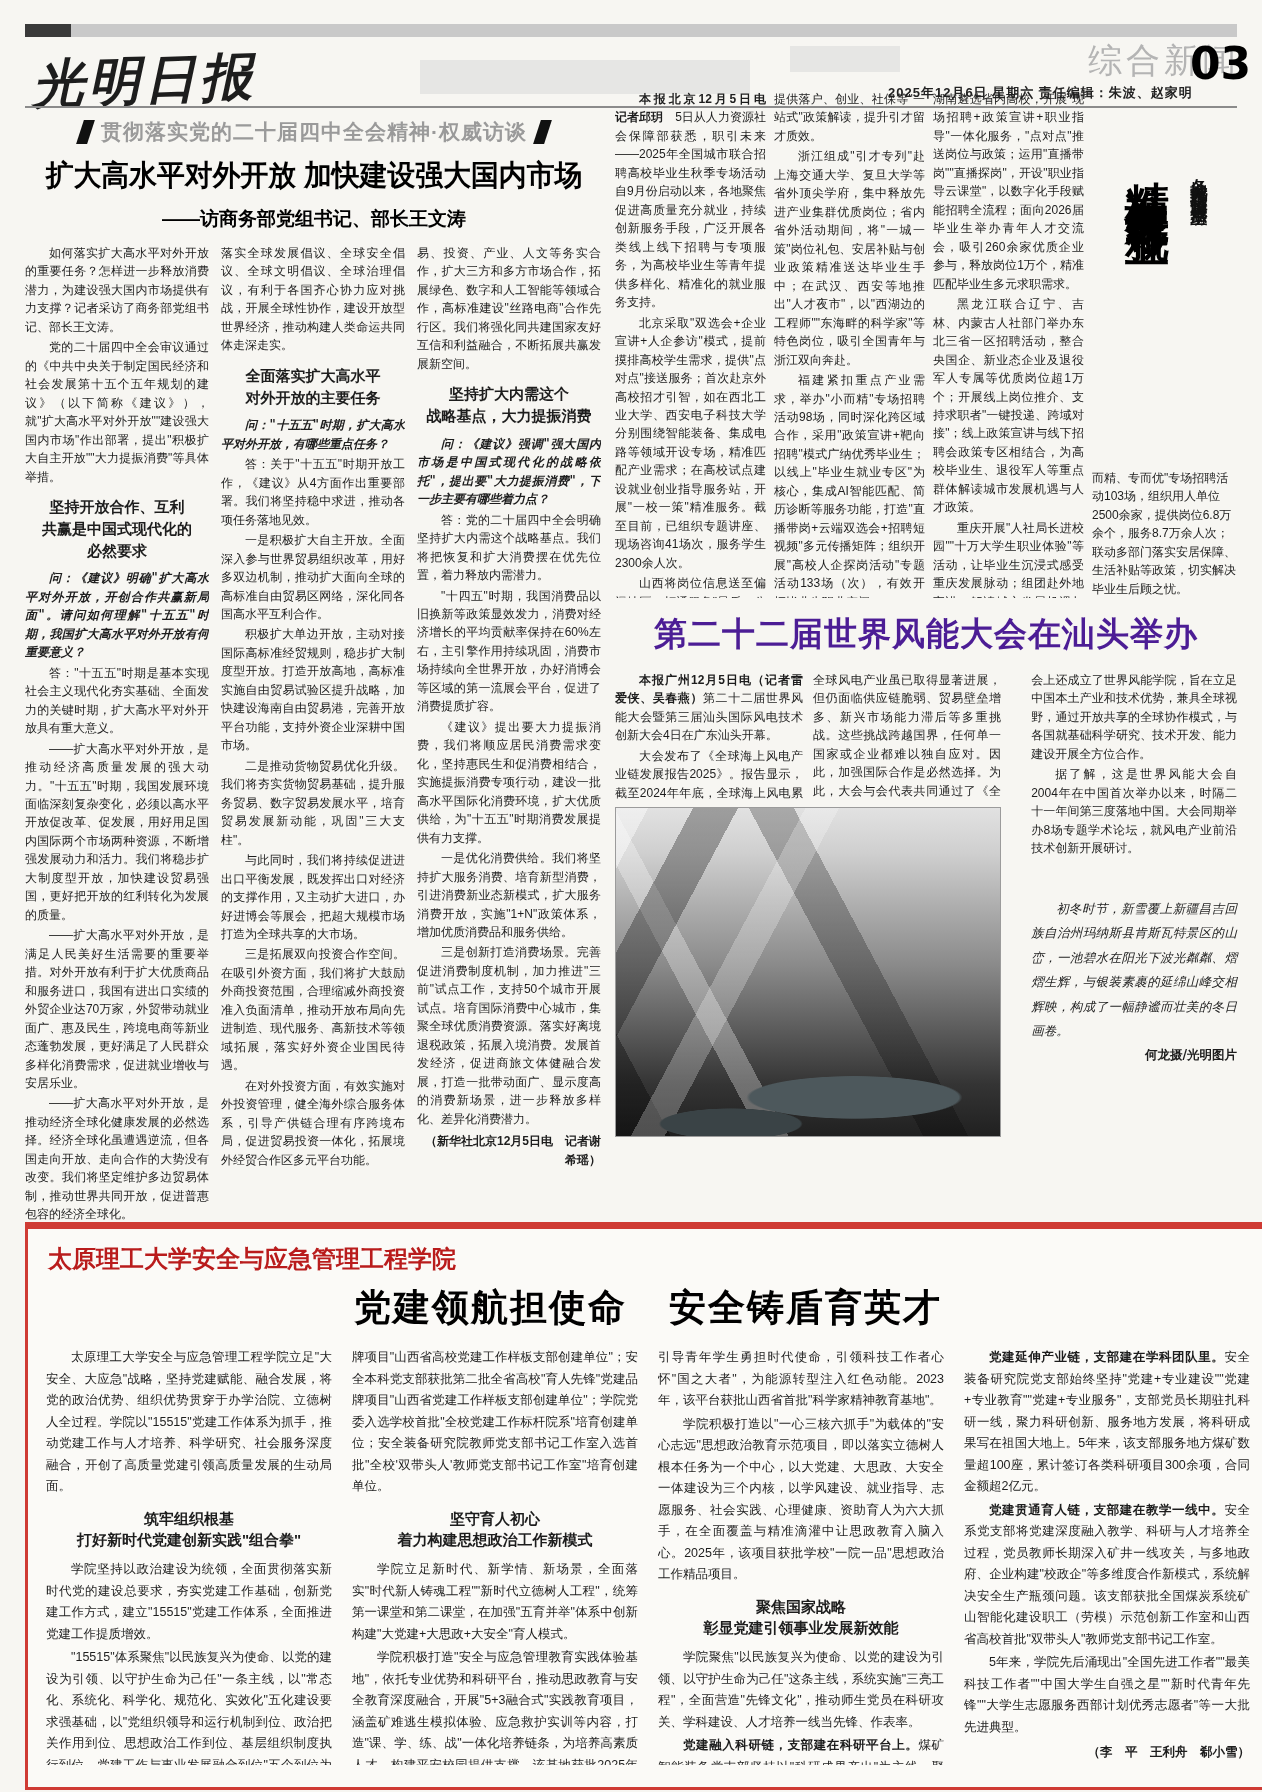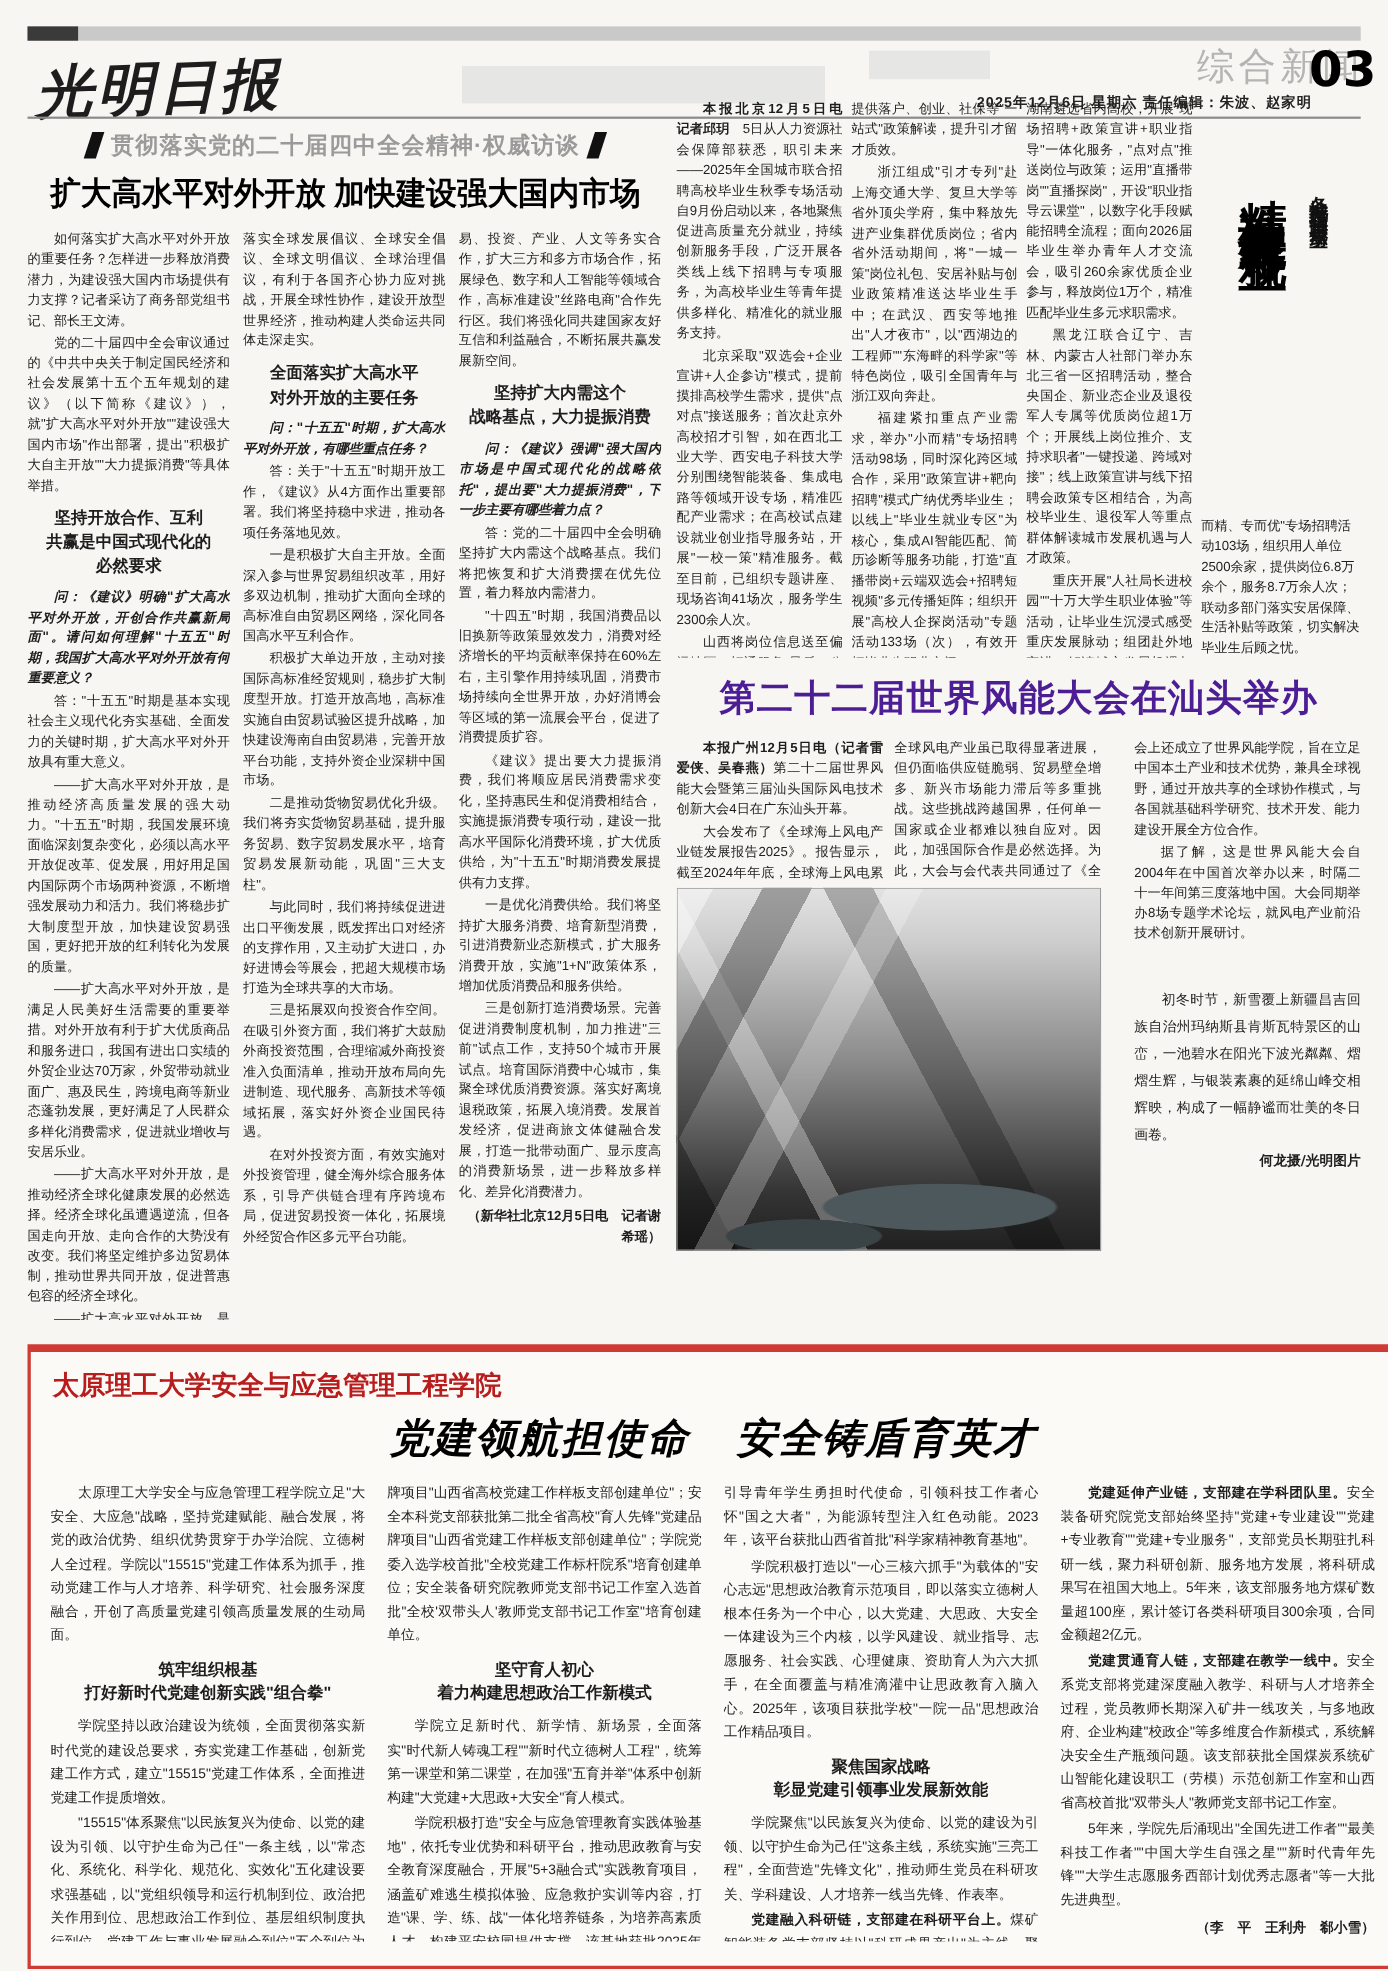--- a/index.html
+++ b/index.html
@@ -64,32 +64,32 @@
   .photo-landscape{
     width:386px;height:330px;margin-top:8px;
     background:
       radial-gradient(180px 36px at 62% 88%, #4d585c 0 58%, rgba(0,0,0,0) 60%),
       radial-gradient(120px 26px at 30% 96%, #3a4346 0 58%, rgba(0,0,0,0) 60%),
       linear-gradient(118deg, rgba(255,255,255,.45) 0 6%, rgba(255,255,255,0) 6% 14%, rgba(0,0,0,.30) 14% 22%, rgba(0,0,0,0) 22% 34%, rgba(255,255,255,.25) 34% 40%, rgba(0,0,0,0) 40%),
       linear-gradient(62deg, rgba(0,0,0,.35) 0 10%, rgba(0,0,0,0) 10% 26%, rgba(255,255,255,.3) 26% 31%, rgba(0,0,0,0) 31% 55%, rgba(0,0,0,.25) 55% 63%, rgba(0,0,0,0) 63%),
       linear-gradient(180deg,#e2e2e2 0%,#cfcfcf 14%,#aeaeae 30%,#8a8a8a 48%,#5f5f5f 66%,#343434 84%,#202020 100%);
     box-shadow:0 0 0 1px #9b9b9b inset;
   }
-  .caption{margin-top:14px;font-family:"DejaVu Serif", serif;font-size:12.5px;line-height:1.95;text-align:justify;text-indent:2em;color:#222;}
+  .caption{margin-top:14px;font-family:"DejaVu Serif", serif;font-style:italic;font-size:12.5px;line-height:1.95;text-align:justify;text-indent:2em;color:#222;}
   .credit{margin-top:2px;text-align:right;font-weight:bold;font-family:"DejaVu Serif", serif;font-size:12.5px;}
 
   
   .adbox{
     left:25px;top:1222px;width:1204px;height:542px;
     border:3px solid #cf3b34;border-top-width:7px;
     background:#fbfaf7;
     padding:10px 18px 6px 18px;box-sizing:content-box;
   }
   .ad-kicker{font-size:24px;font-weight:900;color:#b91c1c;margin:4px 0 2px 2px;}
-  .ad-headline{text-align:center;font-size:37px;font-weight:900;color:#000;letter-spacing:2px;margin:8px 0 14px 0;font-style:italic;}
+  .ad-headline{text-align:center;font-size:37px;font-weight:900;color:#000;letter-spacing:2px;margin:8px 0 14px 0;}
   .ad-headline .gap{display:inline-block;width:42px;}
   .ad-cols{display:flex;gap:20px;height:418px;overflow:hidden;}
   .ad-cols .col{flex:1;font-size:12.5px;line-height:1.72;overflow:hidden;}
   .ad-cols .blk-sub{font-size:15px;}
 </style>
 </head>
 <body>
 
 <div class="abs top-strip">
     <div class="notch"></div>
@@ -102,20 +102,21 @@
 <div class="abs page-num">03</div>
 <div class="abs header-rule"></div>
 
 <div class="abs interview">
   <div class="kicker-row">
     <span class="kicker-bar"></span>
     <span class="kicker-text">贯彻落实党的二十届四中全会精神·权威访谈</span>
     <span class="kicker-bar"></span>
   </div>
   <div class="main-headline">扩大高水平对外开放  加快建设强大国内市场</div>
+  <div class="sub-headline">——访商务部党组书记、部长王文涛</div>
   <div class="interview-cols">
     <div class="col">
         <p class="blk blk-p">如何落实扩大高水平对外开放的重要任务？怎样进一步释放消费潜力，为建设强大国内市场提供有力支撑？记者采访了商务部党组书记、部长王文涛。</p>
         <p class="blk blk-p">党的二十届四中全会审议通过的《中共中央关于制定国民经济和社会发展第十五个五年规划的建议》（以下简称《建议》），就"扩大高水平对外开放""建设强大国内市场"作出部署，提出"积极扩大自主开放""大力提振消费"等具体举措。</p>
         <h4 class="blk blk-sub">坚持开放合作、互利
 共赢是中国式现代化的
 必然要求</h4>
         <p class="blk blk-q">问：《建议》明确"扩大高水平对外开放，开创合作共赢新局面"。请问如何理解"十五五"时期，我国扩大高水平对外开放有何重要意义？</p>
         <p class="blk blk-p">答："十五五"时期是基本实现社会主义现代化夯实基础、全面发力的关键时期，扩大高水平对外开放具有重大意义。</p>
         <p class="blk blk-p">——扩大高水平对外开放，是推动经济高质量发展的强大动力。"十五五"时期，我国发展环境面临深刻复杂变化，必须以高水平开放促改革、促发展，用好用足国内国际两个市场两种资源，不断增强发展动力和活力。我们将稳步扩大制度型开放，加快建设贸易强国，更好把开放的红利转化为发展的质量。</p>

